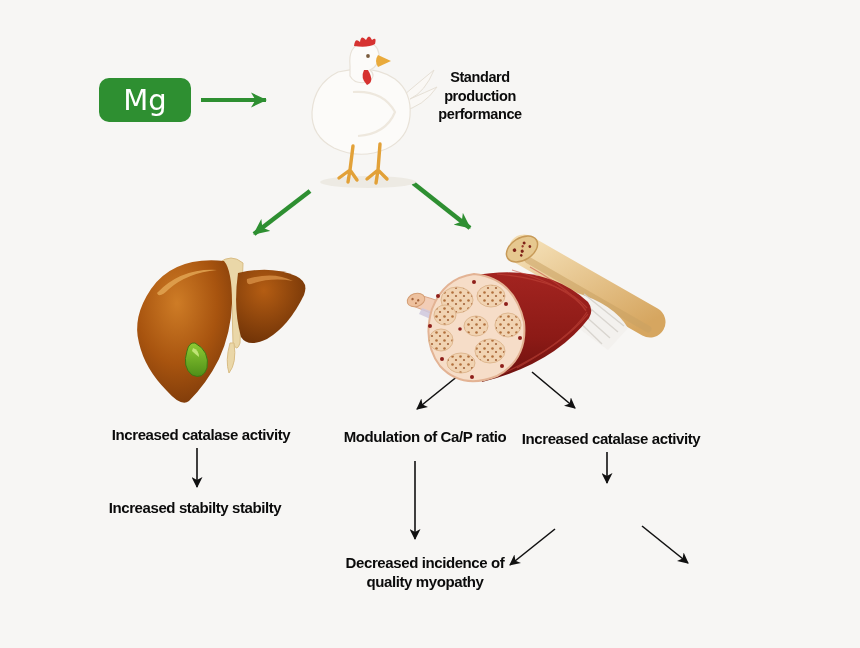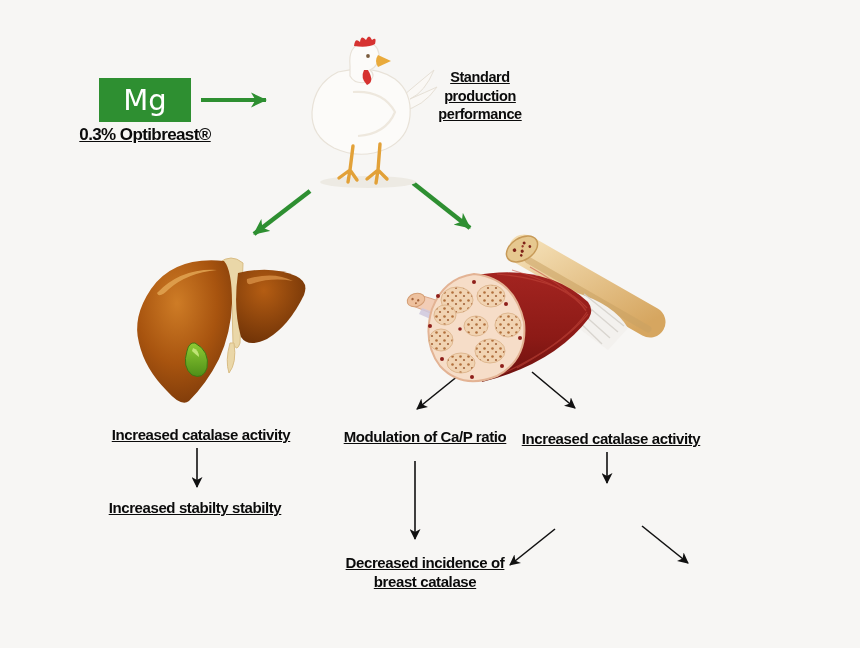--- a/index.html
+++ b/index.html
@@ -10,26 +10,26 @@
   }
   .canvas {
     position:relative; width:860px; height:648px;
     background: var(--bg, #f7f6f4); overflow:hidden;
   }
   .overlay { position:absolute; left:0; top:0; z-index:1; }
   .art { position:absolute; z-index:2; }
   .label {
     position:absolute; z-index:3;
     font-weight:bold; font-size:15px; letter-spacing:-0.4px;
-    color: var(--ink, #0b0b0b); text-align:center; line-height:1.28;text-decoration:underline;
+    color: var(--ink, #0b0b0b); text-align:center; line-height:1.28;
   }
   .nowrap { white-space:nowrap; }
   .mg-badge {
     position:absolute; left:99px; top:78px; width:92px; height:44px;
-    background: var(--green, #2e8f31); border-radius:0;
+    background: var(--green, #2e8f31); border-radius:10px;
     display:flex; align-items:center; justify-content:center;
     color:#ffffff; font-size:29px; font-family:"DejaVu Sans", sans-serif;
     z-index:3;
   }
   .dose { left:70px; top:124px; width:150px; font-size:17px; letter-spacing:-0.6px; }
   .caption { left:425px; top:68px; width:110px; font-size:14.5px; }
   .lbl-liver-catalase  { left:91px;  top:425px; width:220px; }
   .lbl-oxidative       { left:85px;  top:498px; width:220px; }
   .lbl-capratio        { left:315px; top:427px; width:220px; }
   .lbl-muscle-catalase { left:501px; top:429px; width:220px; }
@@ -77,21 +77,20 @@
     </g>
     <g>
       <line x1="555" y1="529" x2="510" y2="565" stroke="#111" stroke-width="1.6" marker-end="url(#ah-black)"></line>
     </g>
     <g>
       <line x1="642" y1="526" x2="688" y2="563" stroke="#111" stroke-width="1.6" marker-end="url(#ah-black)"></line>
     </g>
   </svg>
 
   <div class="mg-badge">Mg</div>
-  <div class="label dose nowrap">0.3% Optibreast®</div>
 
   <svg class="art" style="left:298px; top:32px;" width="145" height="158" viewBox="0 0 145 158">
     <ellipse cx="70" cy="150" rx="48" ry="6" fill="#edeae3"></ellipse>
     <path d="M100,68 Q126,46 136,38 Q127,60 112,67 Q128,60 139,55 Q125,75 104,79 Z" fill="#faf8f5" stroke="#e6e0d6" stroke-width="1"></path>
     <path d="M40,40 Q16,52 14,80 Q13,104 36,116 Q62,128 88,117 Q110,107 112,84 Q114,60 97,47 Q75,32 40,40 Z" fill="#fcfbf9" stroke="#e8e2d8" stroke-width="1.2"></path>
     <path d="M55,60 Q85,58 97,80 Q88,102 60,104" fill="none" stroke="#eee8de" stroke-width="2.2"></path>
     <path d="M52,34 Q50,14 64,11 Q79,9 81,22 Q82,33 72,38 Q79,44 70,50 Q57,53 52,44 Z" fill="#fcfbf9" stroke="#e8e2d8" stroke-width="1.2"></path>
     <path d="M56,14 Q57,5 62,10 Q63,2 68,8 Q71,1 74,8 Q79,4 77,12 Q70,16 56,14 Z" fill="#d63230"></path>
     <path d="M80,23 L93,29 L80,35 Q76,29 80,23 Z" fill="#e9aa3b"></path>
     <path d="M70,38 Q77,50 69,53 Q62,46 66,38 Z" fill="#d63230"></path>
@@ -207,15 +206,15 @@
       <circle cx="28" cy="92" r="2"></circle>
         <circle cx="36" cy="62" r="2"></circle>
         <circle cx="58" cy="95" r="1.8"></circle>
     </g>
   </svg>
 
   <div class="label lbl-liver-catalase nowrap">Increased catalase activity</div>
   <div class="label lbl-oxidative nowrap">Increased stabilty stabilty</div>
   <div class="label lbl-capratio nowrap">Modulation of Ca/P ratio</div>
   <div class="label lbl-muscle-catalase nowrap">Increased catalase activity</div>
-  <div class="label lbl-myopathy">Decreased incidence of breast catalase</div>
+  <div class="label lbl-myopathy">Decreased incidence of quality myopathy</div>
 
 </div>
 
 </body></html>

